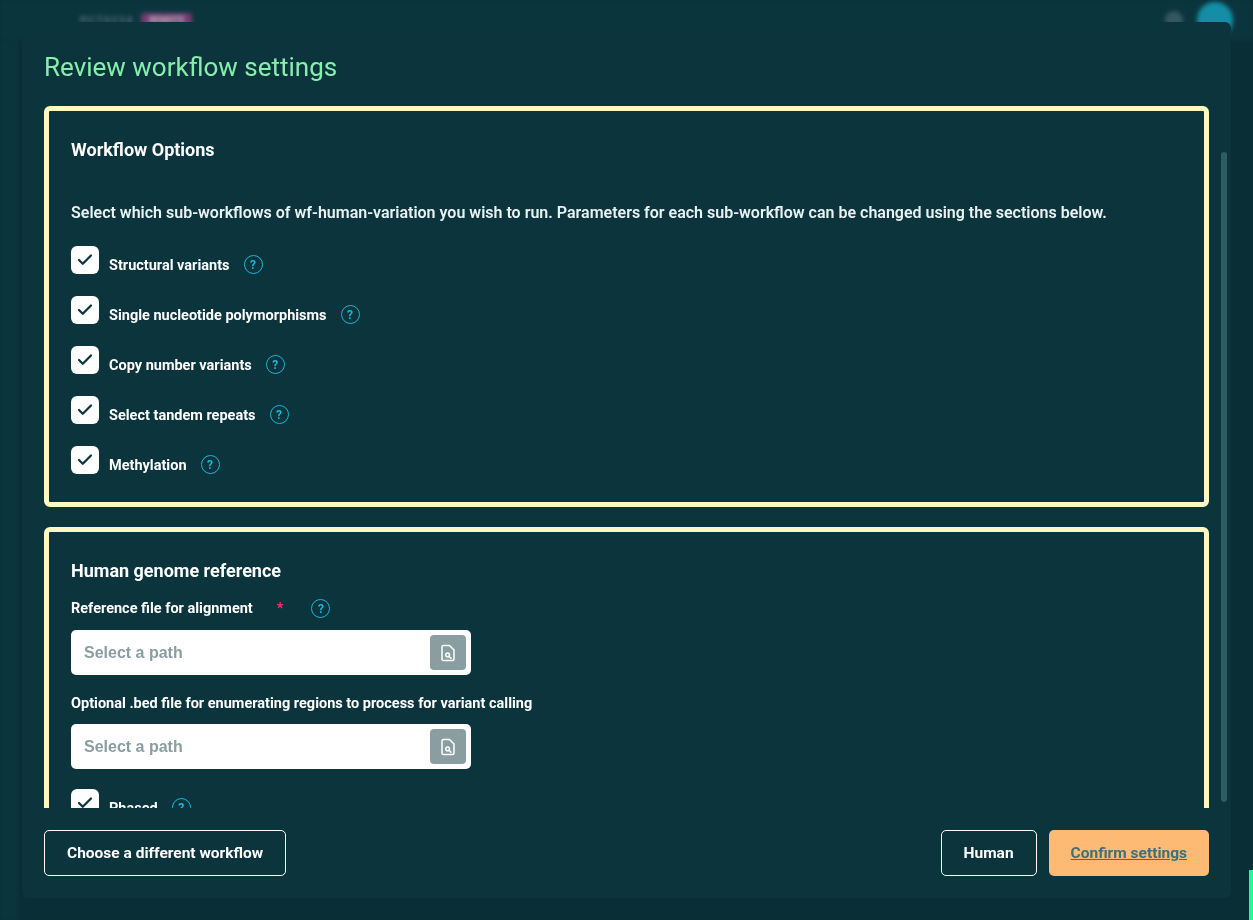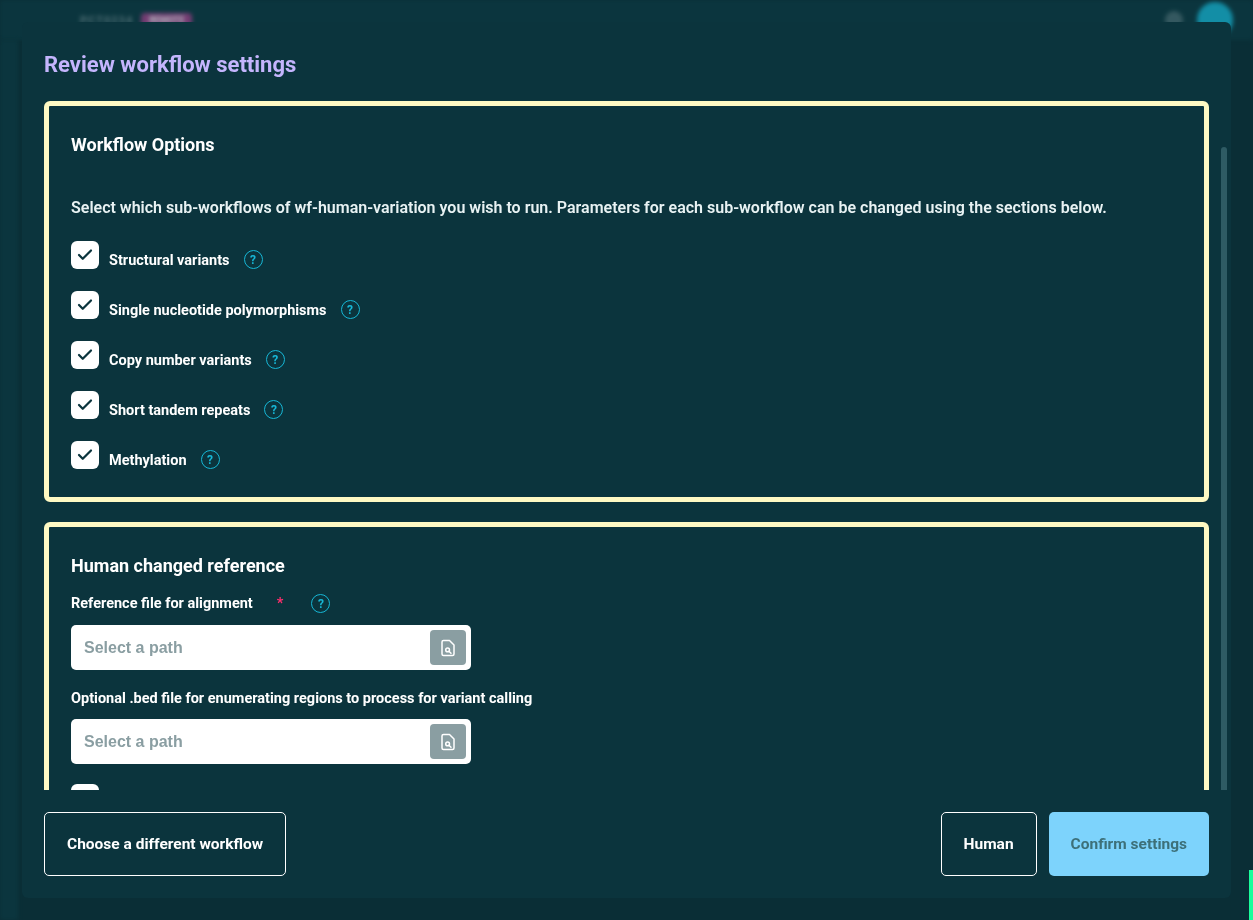--- a/index.html
+++ b/index.html
@@ -38,21 +38,21 @@
   background: #0b343d;
   border-radius: 6px;
   display: flex; flex-direction: column;
   padding: 0;
   overflow: hidden;
 }
 .modal-header {
   padding: 30px 22px 10px 22px;
 }
 .modal-title {
-  font-size: 22px; font-weight: 700; color: #c4b5fd;
+  font-size: 26px; font-weight: 400; color: #86efac;
 }
 .modal-body {
   flex: 1;
   overflow-y: auto;
   padding: 14px 22px 0 22px;
   position: relative;
 }
 .scroll-thumb {
   position:absolute; right:4px; top:60px; width:6px; height:650px;
   background:#2e5b64; border-radius:3px;
@@ -122,32 +122,33 @@
   display: flex; align-items: center; justify-content: center;
   cursor: pointer;
 }
 .path-browse svg { width: 18px; height: 18px; }
 
 .modal-footer {
   padding: 22px;
   display: flex; align-items: center; gap: 12px;
 }
 .btn {
-  height: 64px; padding: 16px 22px;
+  height: 46px; padding: 16px 22px;
   border-radius: 5px; font-size: 15.5px; font-weight: 700;
   display: inline-flex; align-items: center; justify-content: center;
   cursor: pointer; user-select: none;
 }
 .btn-outline {
   border: 1.5px solid #ffffff; color: #ffffff; background: transparent;
 }
 .btn-spacer { flex: 1; }
 .btn-primary-disabled {
-  background: #7dd3fc; color: #3d7079; border: none;
+  background: #fdba74; color: #3d7079; border: none;
   cursor: not-allowed;
+  text-decoration: underline;
 }
 
 .right-accent {
   position:absolute; right:0; bottom:0; width:4px; height:50px;
   background:#1aff9c;
 }
 </style>
 </head>
 <body>
 
@@ -203,37 +204,37 @@
         <span class="cb-label">Copy number variants</span>
         <span class="help">?</span>
       </div>
 
       <div class="cb-row">
         <div class="cb">
           <svg viewBox="0 0 24 24" fill="none" stroke="#0b343d" stroke-width="3" stroke-linecap="round" stroke-linejoin="round">
               <polyline points="20 6 9 17 4 12"></polyline>
             </svg>
         </div>
-        <span class="cb-label">Short tandem repeats</span>
+        <span class="cb-label">Select tandem repeats</span>
         <span class="help">?</span>
       </div>
 
       <div class="cb-row">
         <div class="cb">
           <svg viewBox="0 0 24 24" fill="none" stroke="#0b343d" stroke-width="3" stroke-linecap="round" stroke-linejoin="round">
               <polyline points="20 6 9 17 4 12"></polyline>
             </svg>
         </div>
         <span class="cb-label">Methylation</span>
         <span class="help">?</span>
       </div>
     </div>
 
     <div class="panel">
-      <div class="panel-title">Human changed reference</div>
+      <div class="panel-title">Human genome reference</div>
 
       <div class="field-group" style="margin-top:18px;">
         <div class="field-label">
           <span>Reference file for alignment</span>
           <span class="req-star">*</span>
           <span class="help">?</span>
         </div>
         <div class="path-input-wrap">
           <input class="path-input" type="text" placeholder="Select a path" style="">
           <div class="path-browse">

